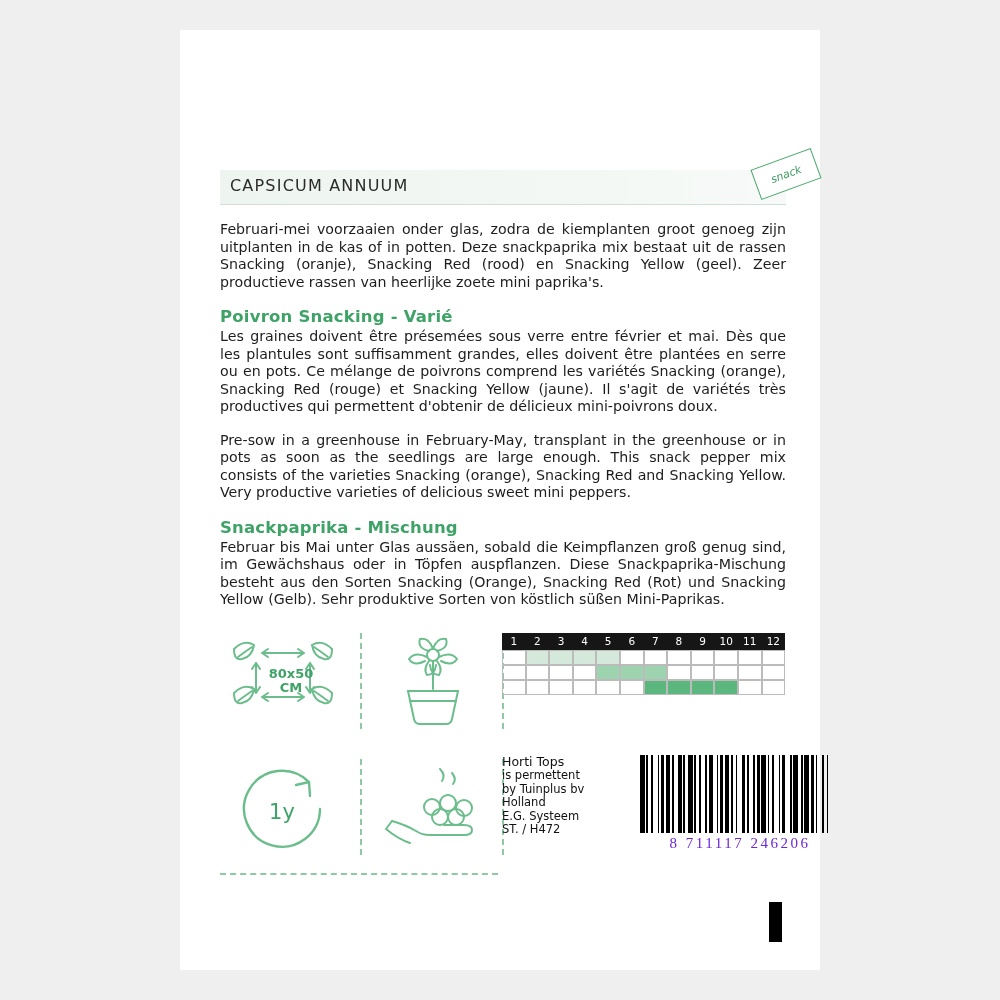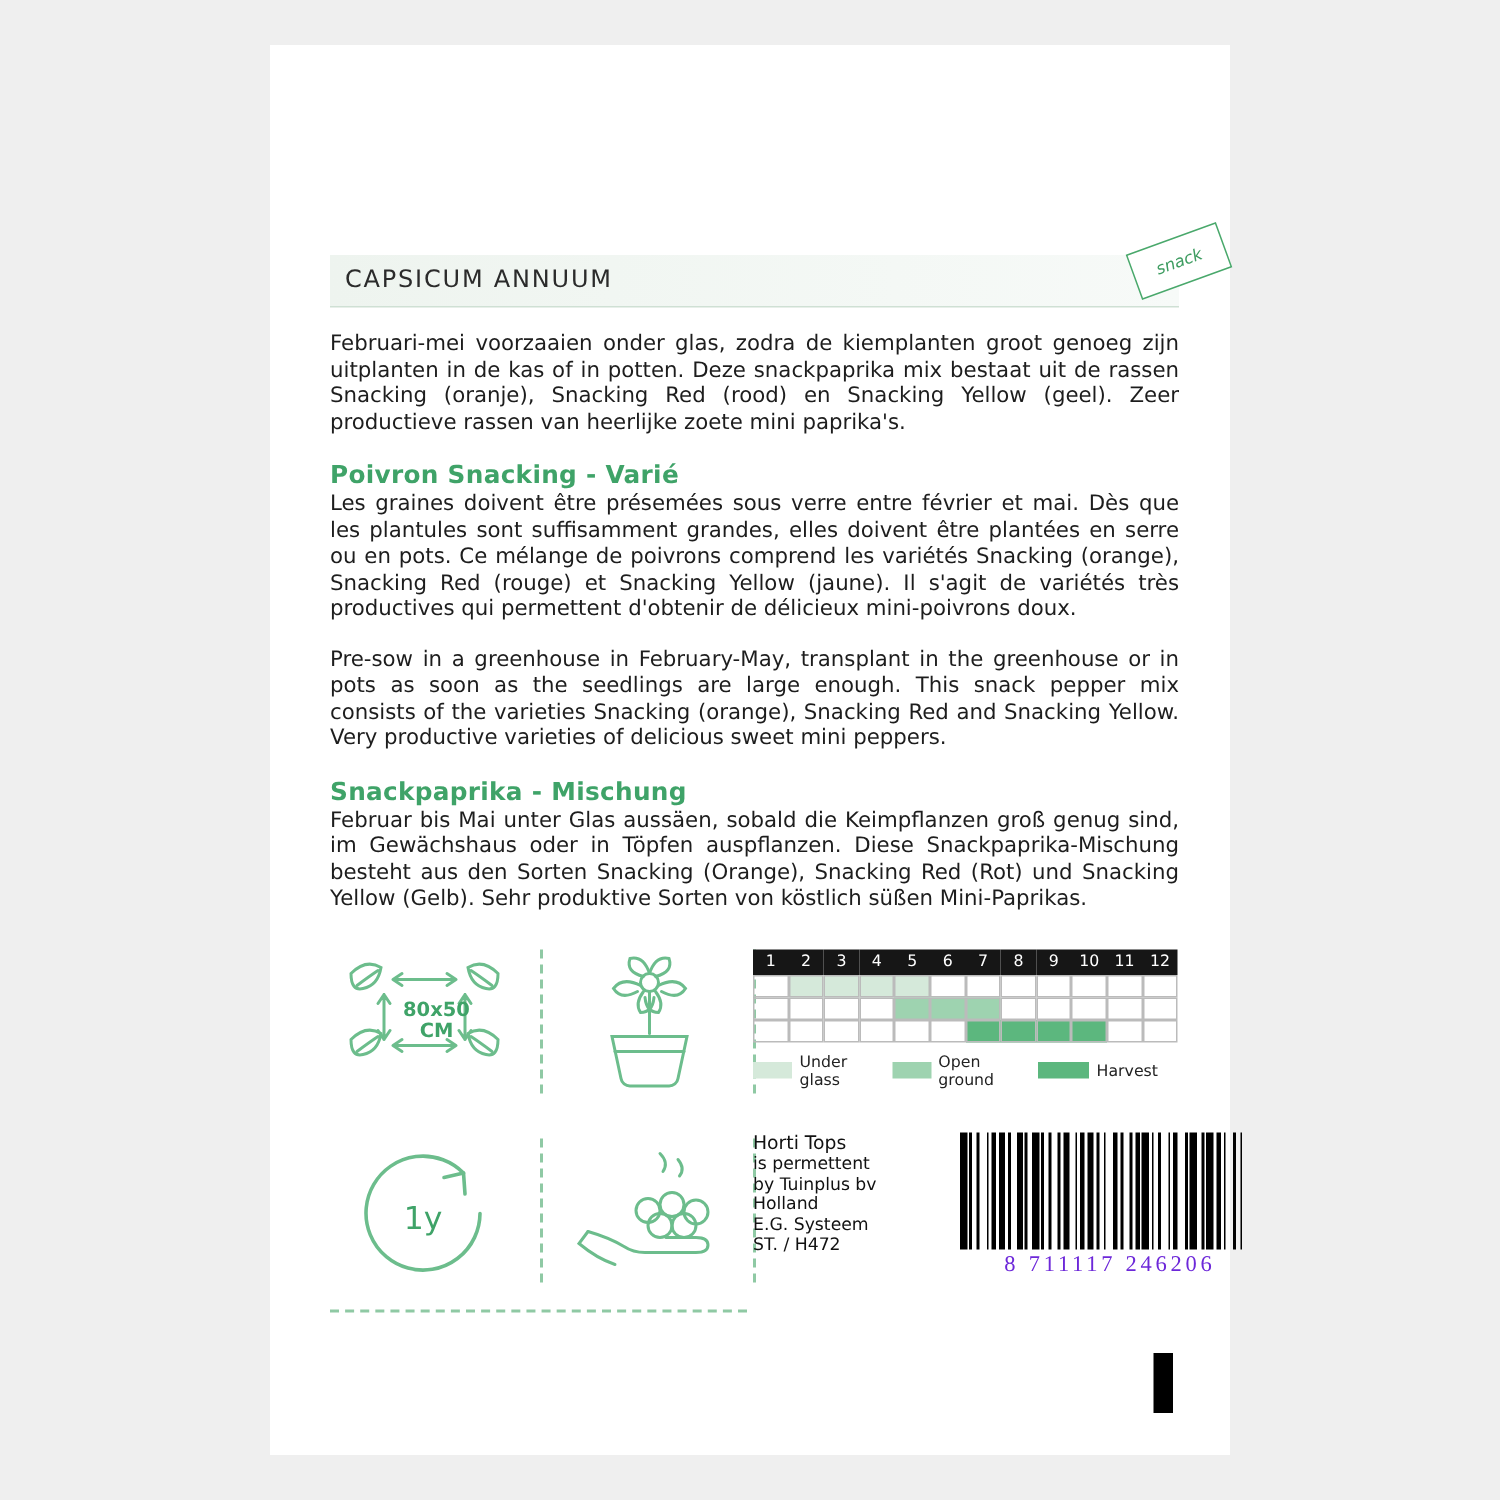--- a/index.html
+++ b/index.html
@@ -269,34 +269,20 @@
               <div class="cell"></div>
               <div class="cell"></div>
               <div class="cell" style="background: rgb(92, 183, 126);"></div>
               <div class="cell" style="background: rgb(92, 183, 126);"></div>
               <div class="cell" style="background: rgb(92, 183, 126);"></div>
               <div class="cell" style="background: rgb(92, 183, 126);"></div>
               <div class="cell"></div>
               <div class="cell"></div>
             </div>
           </div>
-        <div class="legend" id="cal-legend">
-            <div class="item">
-              <div class="sw" style="background: rgb(213, 233, 218);"></div>
-              <span>Under glass</span>
-            </div>
-            <div class="item">
-              <div class="sw" style="background: rgb(158, 211, 176);"></div>
-              <span>Open ground</span>
-            </div>
-            <div class="item">
-              <div class="sw" style="background: rgb(92, 183, 126);"></div>
-              <span>Harvest</span>
-            </div>
-          </div>
       </div>
     </div>
 
     <div class="hdash" style="left:0px;top:703px;width:278px;"></div>
 
     <div class="bottom">
 
       <div class="panel-year">
         <svg width="140" height="100" viewBox="0 0 140 100">
           <g fill="none" stroke="#6cbd8c" stroke-width="2.4" stroke-linecap="round">

